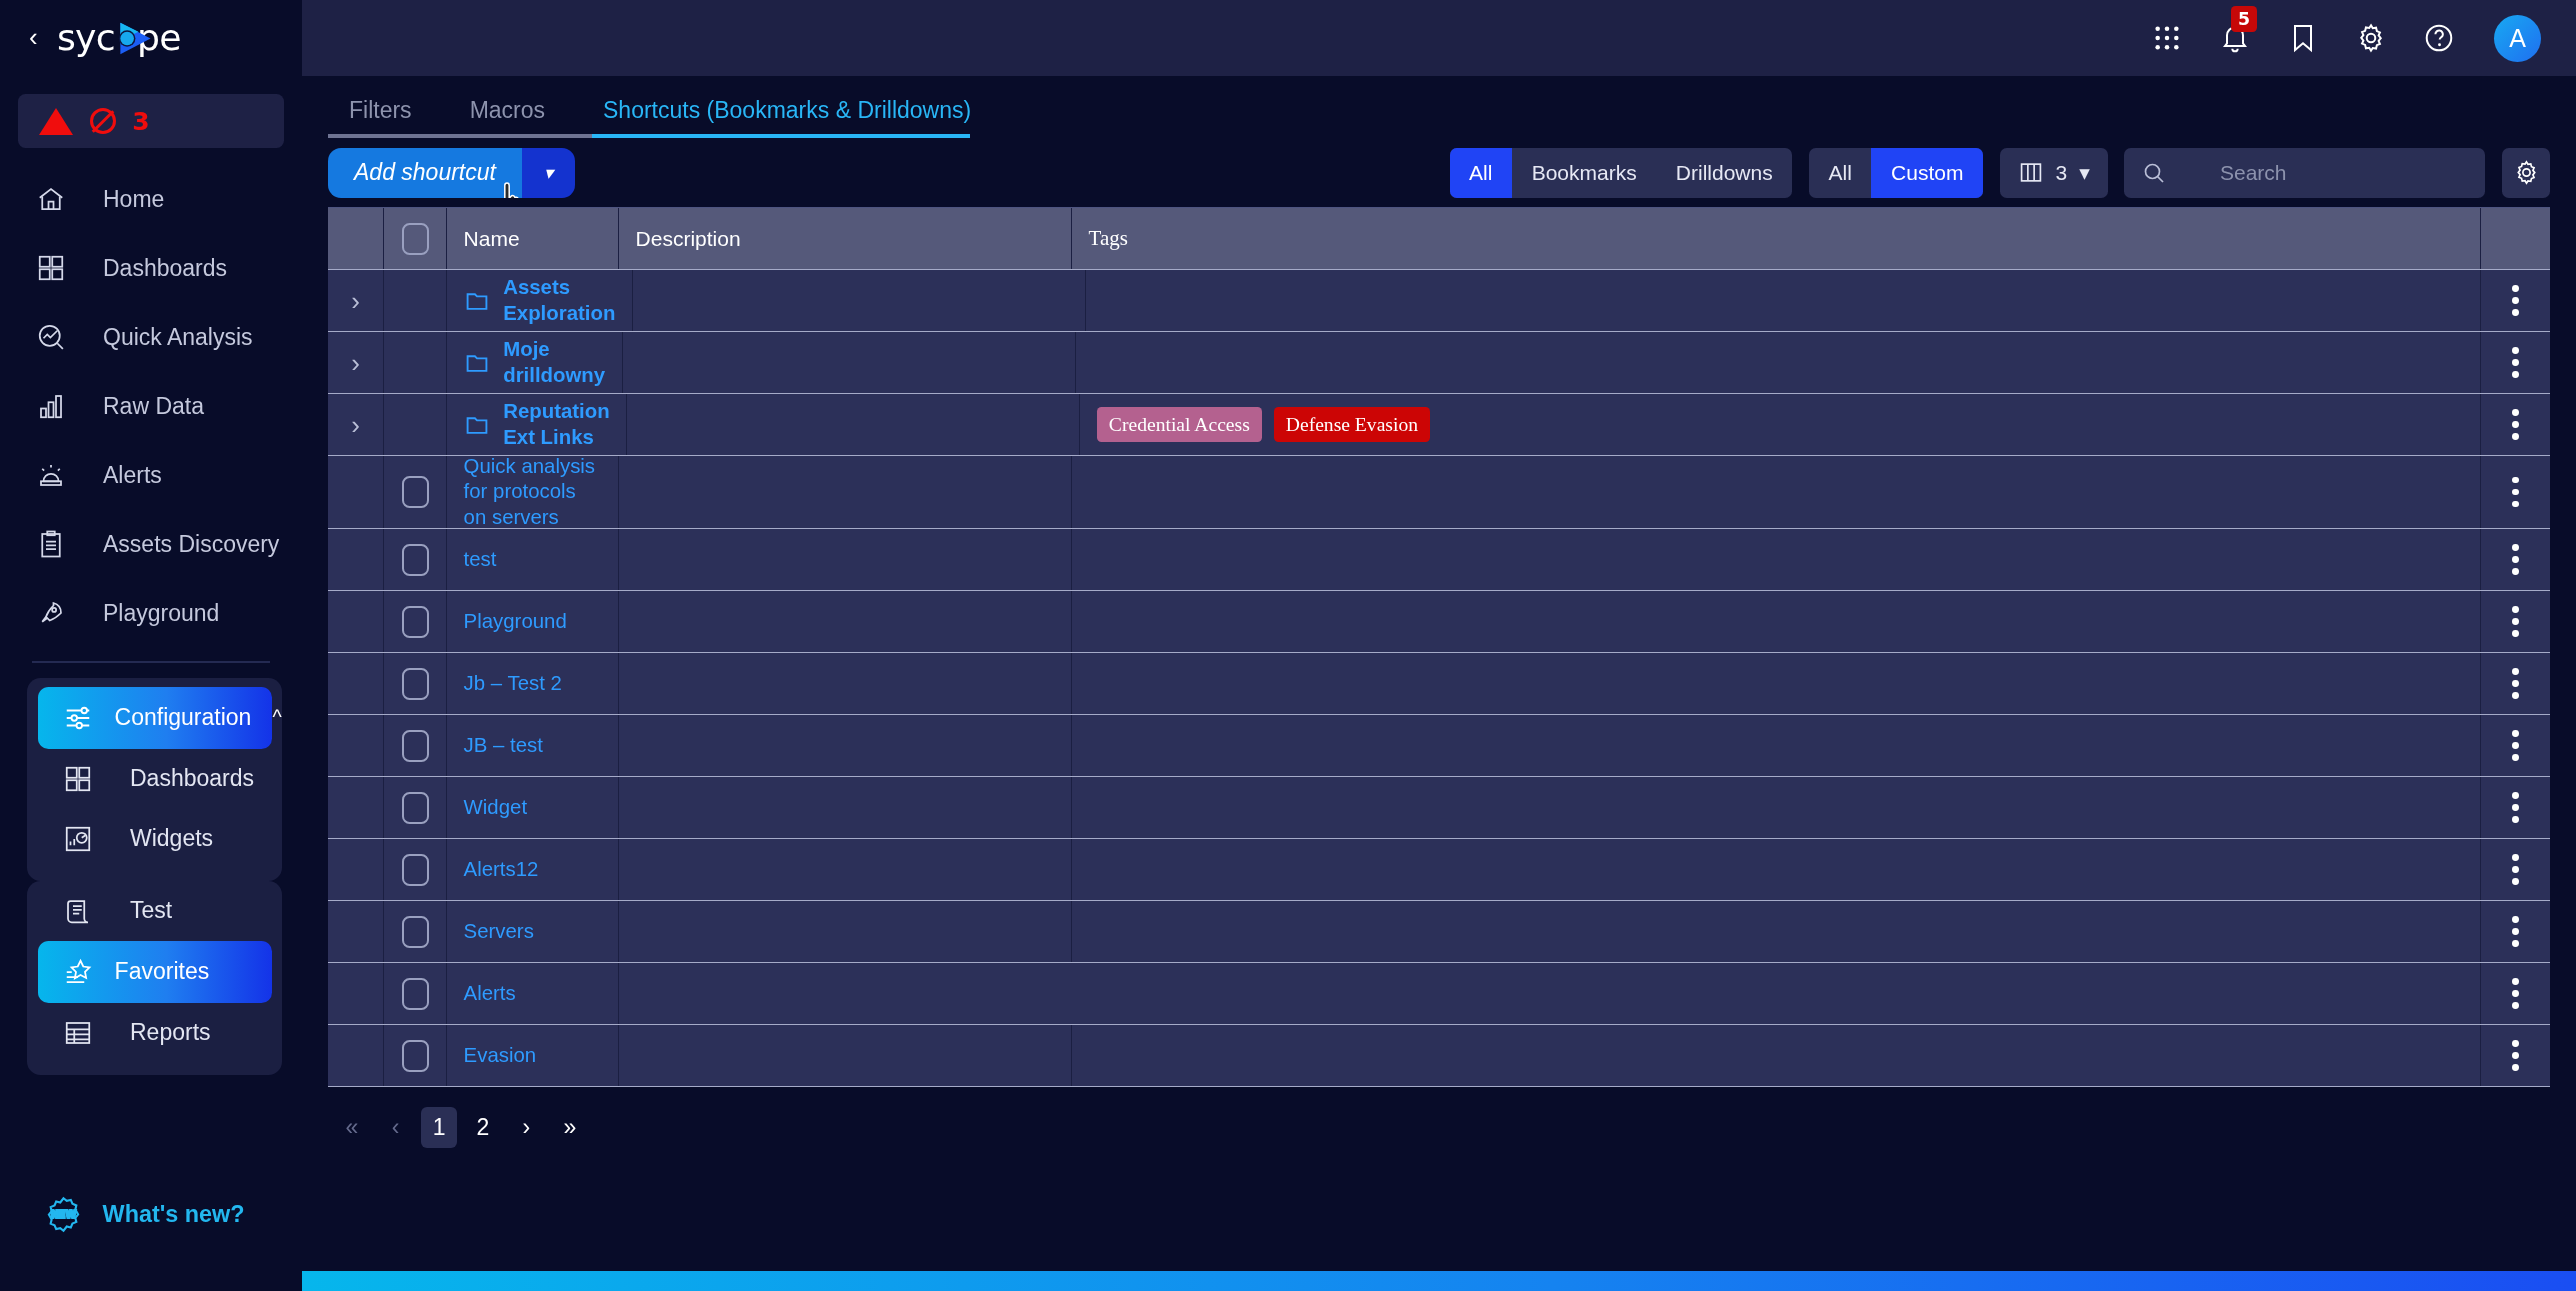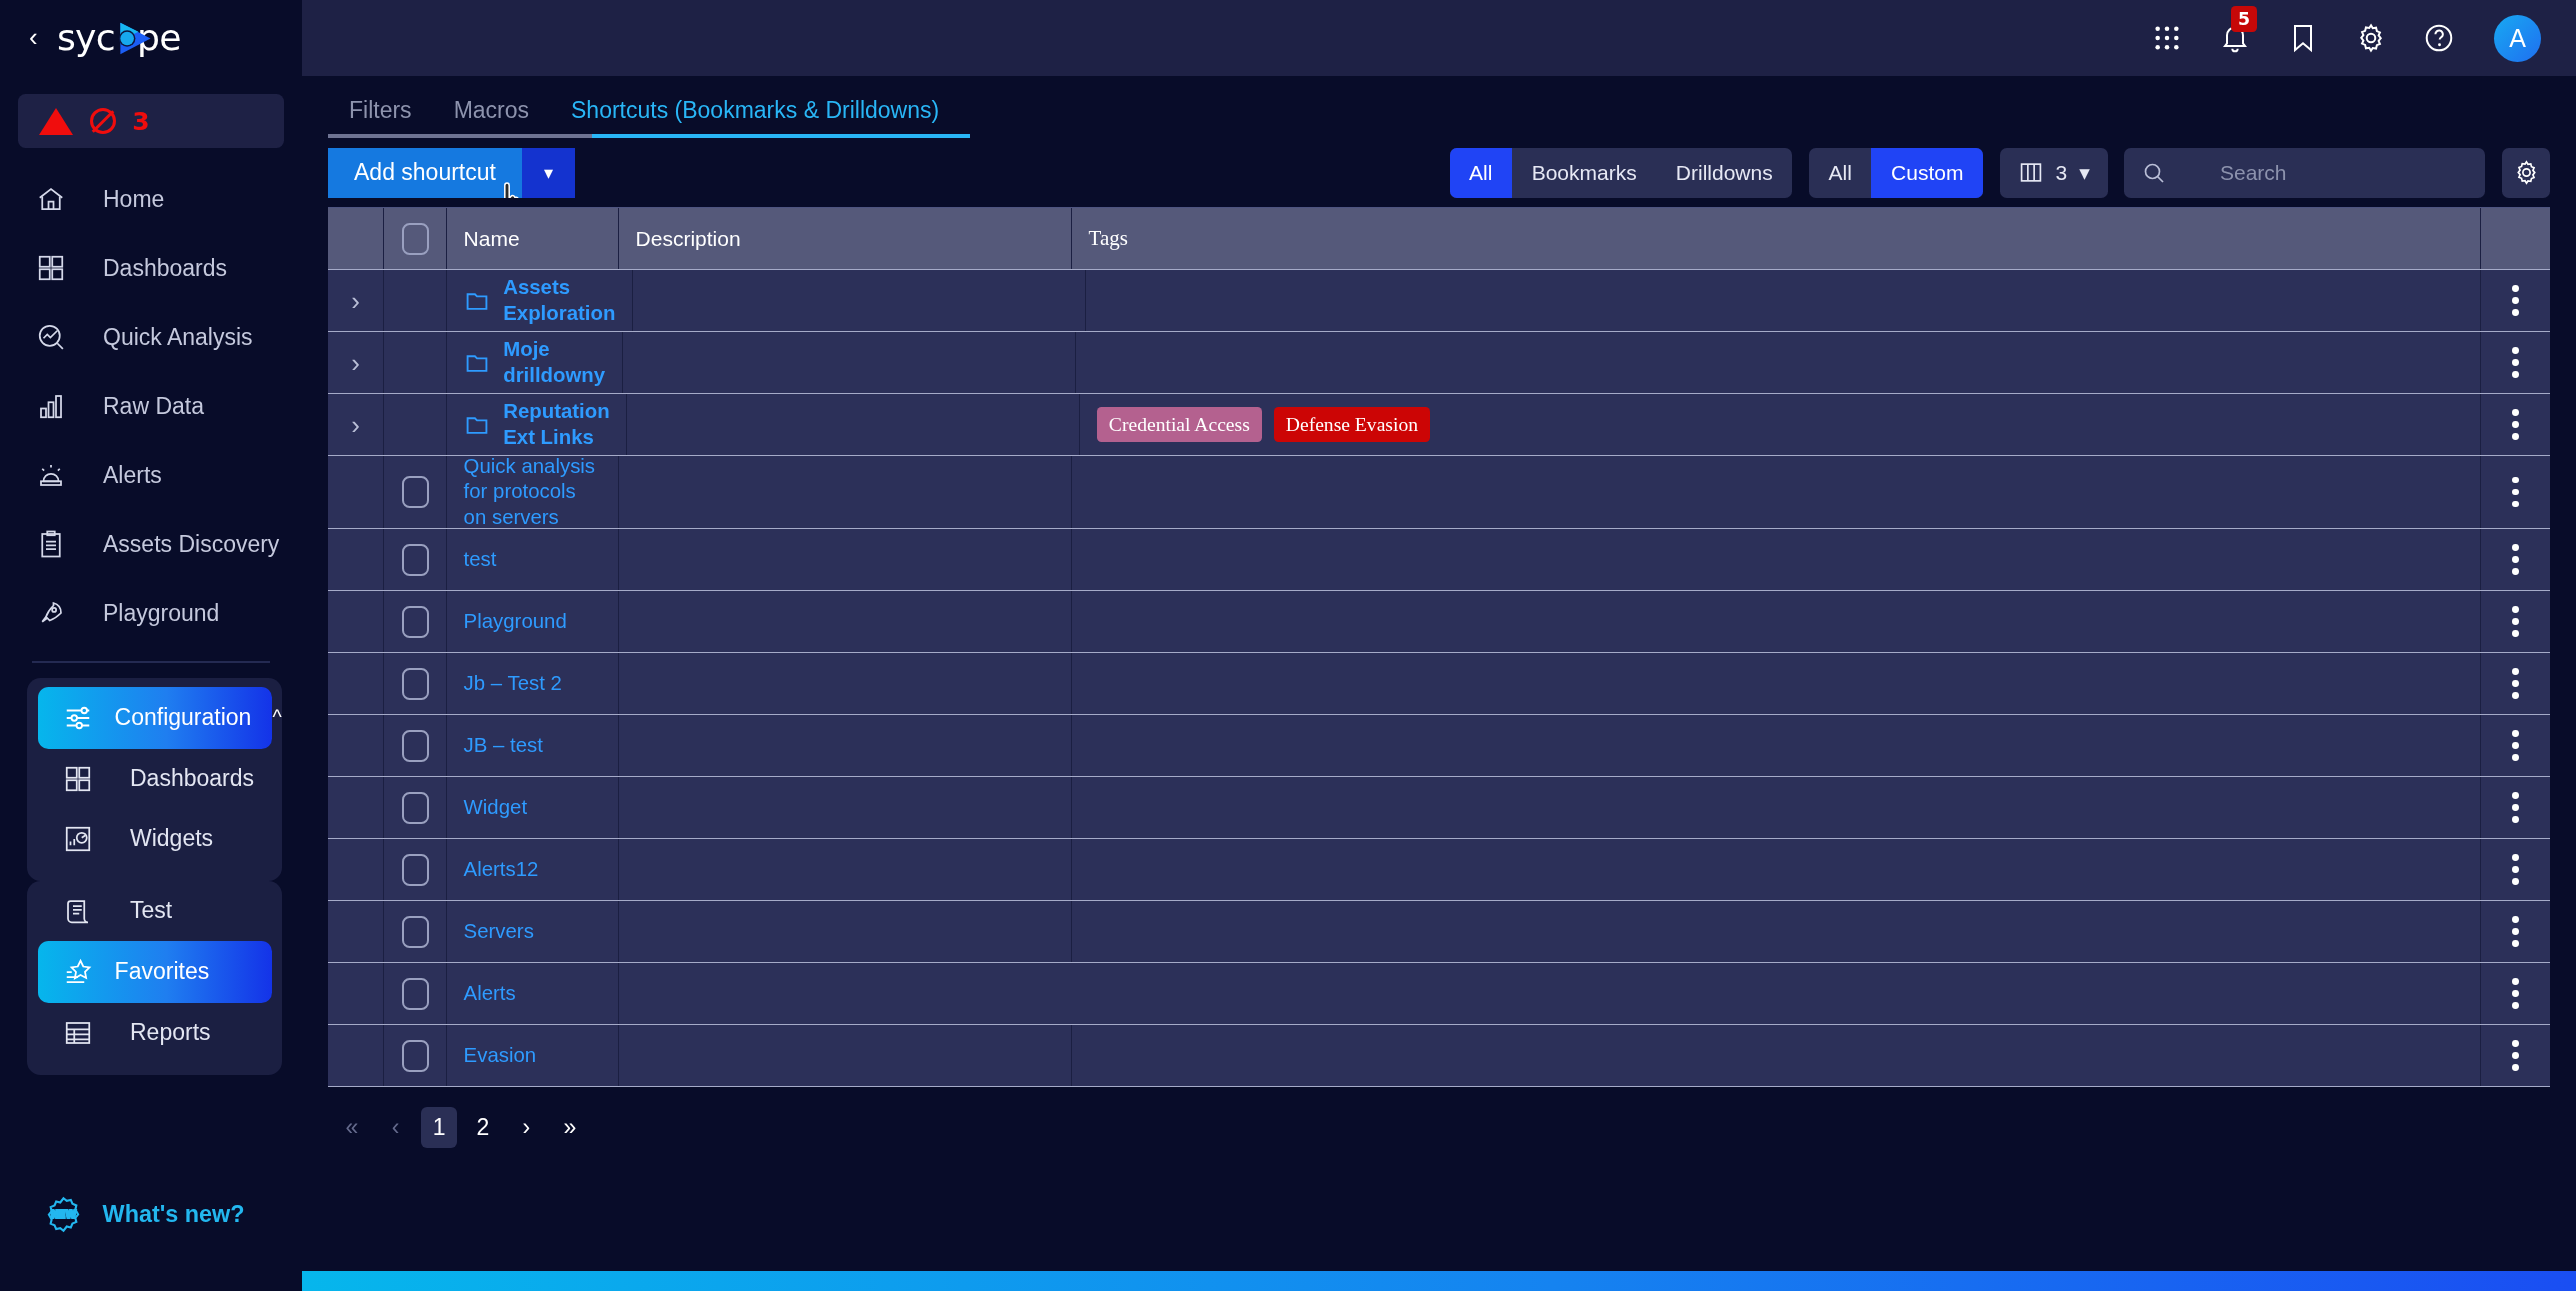--- a/index.html
+++ b/index.html
@@ -86,28 +86,28 @@
     display:flex; align-items:center; justify-content:center; padding: 0 5.3px;
     font-family:"DejaVu Sans", sans-serif;
   }
   .avatar {
     width: 47px; height: 47px; border-radius: 50%;
     background: linear-gradient(135deg, #18a9f2 0%, #1f6ff0 100%);
     color: #fff; font-size: 25px; display:flex; align-items:center; justify-content:center;
     cursor: pointer; margin-left: 4.5px;
   }
 
-  .tabs { display:flex; align-items: flex-end; gap: 0; padding-left: 26px; height: 62px; position: relative; }
+  .tabs { display:flex; align-items: flex-end; gap: 16px; padding-left: 26px; height: 62px; position: relative; }
   .tab { font-size: 23px; color: #8d93ad; padding: 0 21px 13.6px 21px; cursor: pointer; position: relative; }
   .tab.active { color: #29b6f6; }
   .tab-underline { position:absolute; left: 26px; bottom: 0; height: 3.8px; width: 264px; background: #6e7392; }
   .tab-underline.active { left: 290px; width: 378px; background: #29b6f6; }
 
   .toolbar { height: 69px; display:flex; align-items:center; padding: 0 26px 0 26px; position: relative; }
-  .add-btn-wrap { display:flex; height: 50px; border-radius: 0; overflow: hidden; cursor: pointer; position: relative;}
+  .add-btn-wrap { display:flex; height: 50px; border-radius: 13px; overflow: hidden; cursor: pointer; position: relative; font-style: italic;}
   .add-btn { background: #1579e0; color:#fff; font-size: 23px; display:flex; align-items:center; padding: 0 26px; }
   .add-btn-caret { background: #1433cf; width: 53px; display:flex; align-items:center; justify-content:center; color:#fff; font-size: 18px; }
   .cursor-hand { position:absolute; left: 168px; top: 32px; width: 33px; height: 39px; pointer-events:none; }
 
   .toolbar-right { margin-left: auto; display:flex; align-items:center; gap: 16.6px; }
   .seg { display:flex; background: #2a2f55; border-radius: 6.8px; overflow:hidden; height: 50px; }
   .seg div { display:flex; align-items:center; padding: 0 19.6px; color:#e6e8f4; font-size: 21px; cursor:pointer; }
   .seg div.on { background: #2044f5; color:#fff; }
   .cols-box { display:flex; align-items:center; gap: 12px; background:#2a2f55; border-radius: 6.8px; height: 50px; padding: 0 18px; color:#e6e8f4; font-size: 21px; cursor:pointer; }
   .cols-box svg { width: 26px; height: 23px; display:block; }

